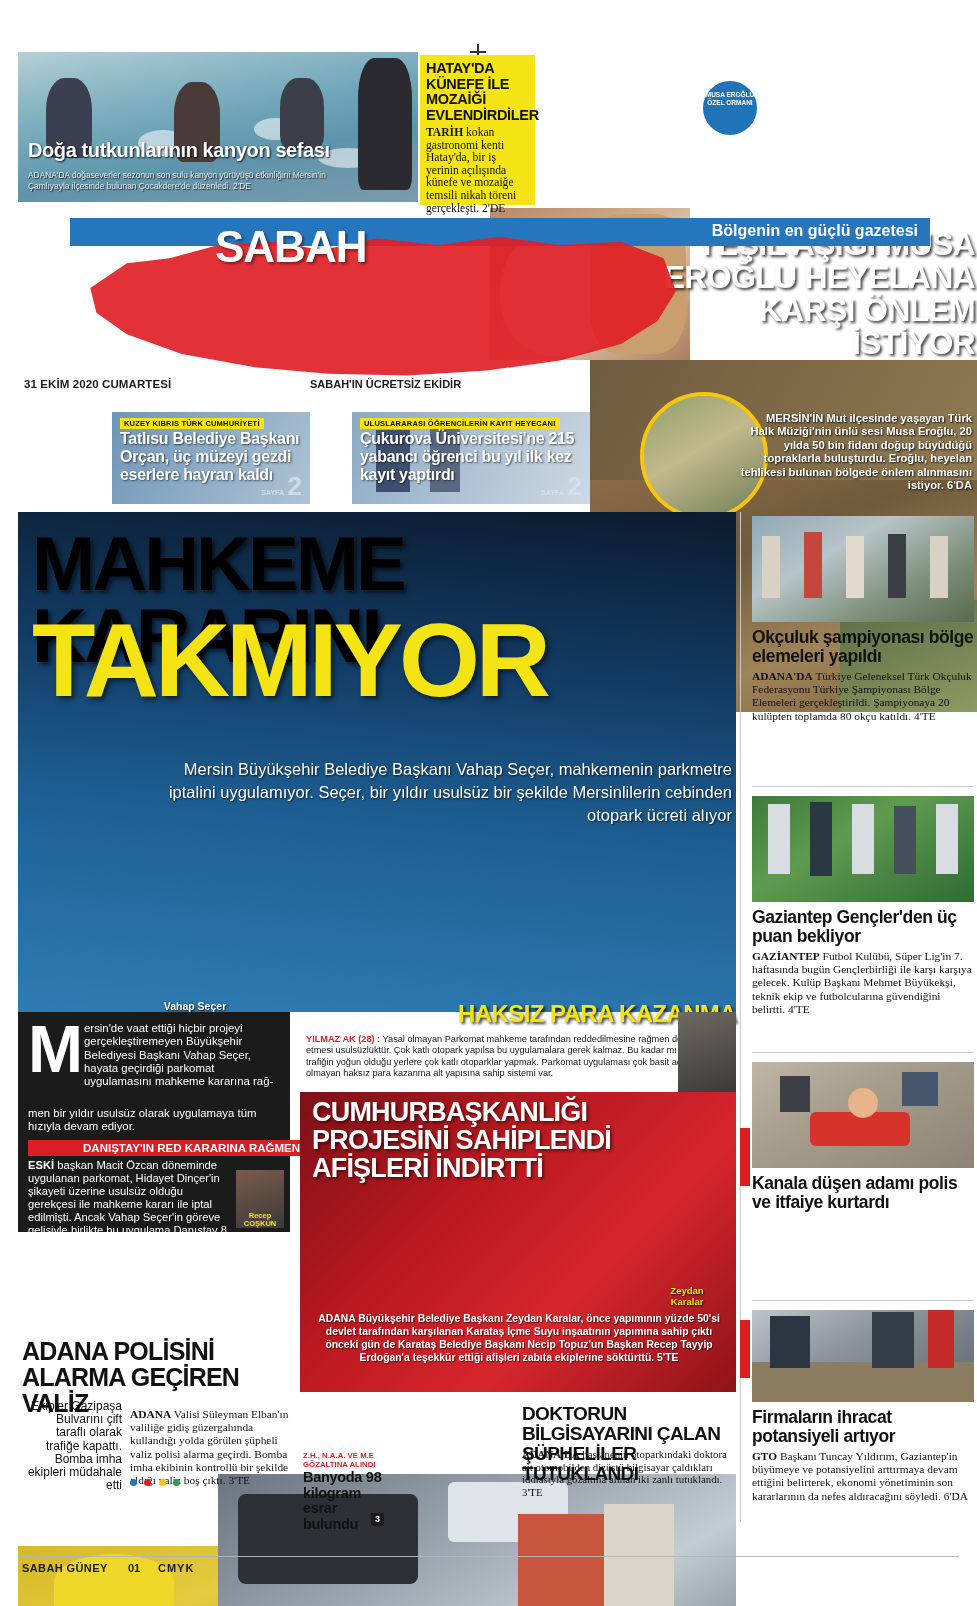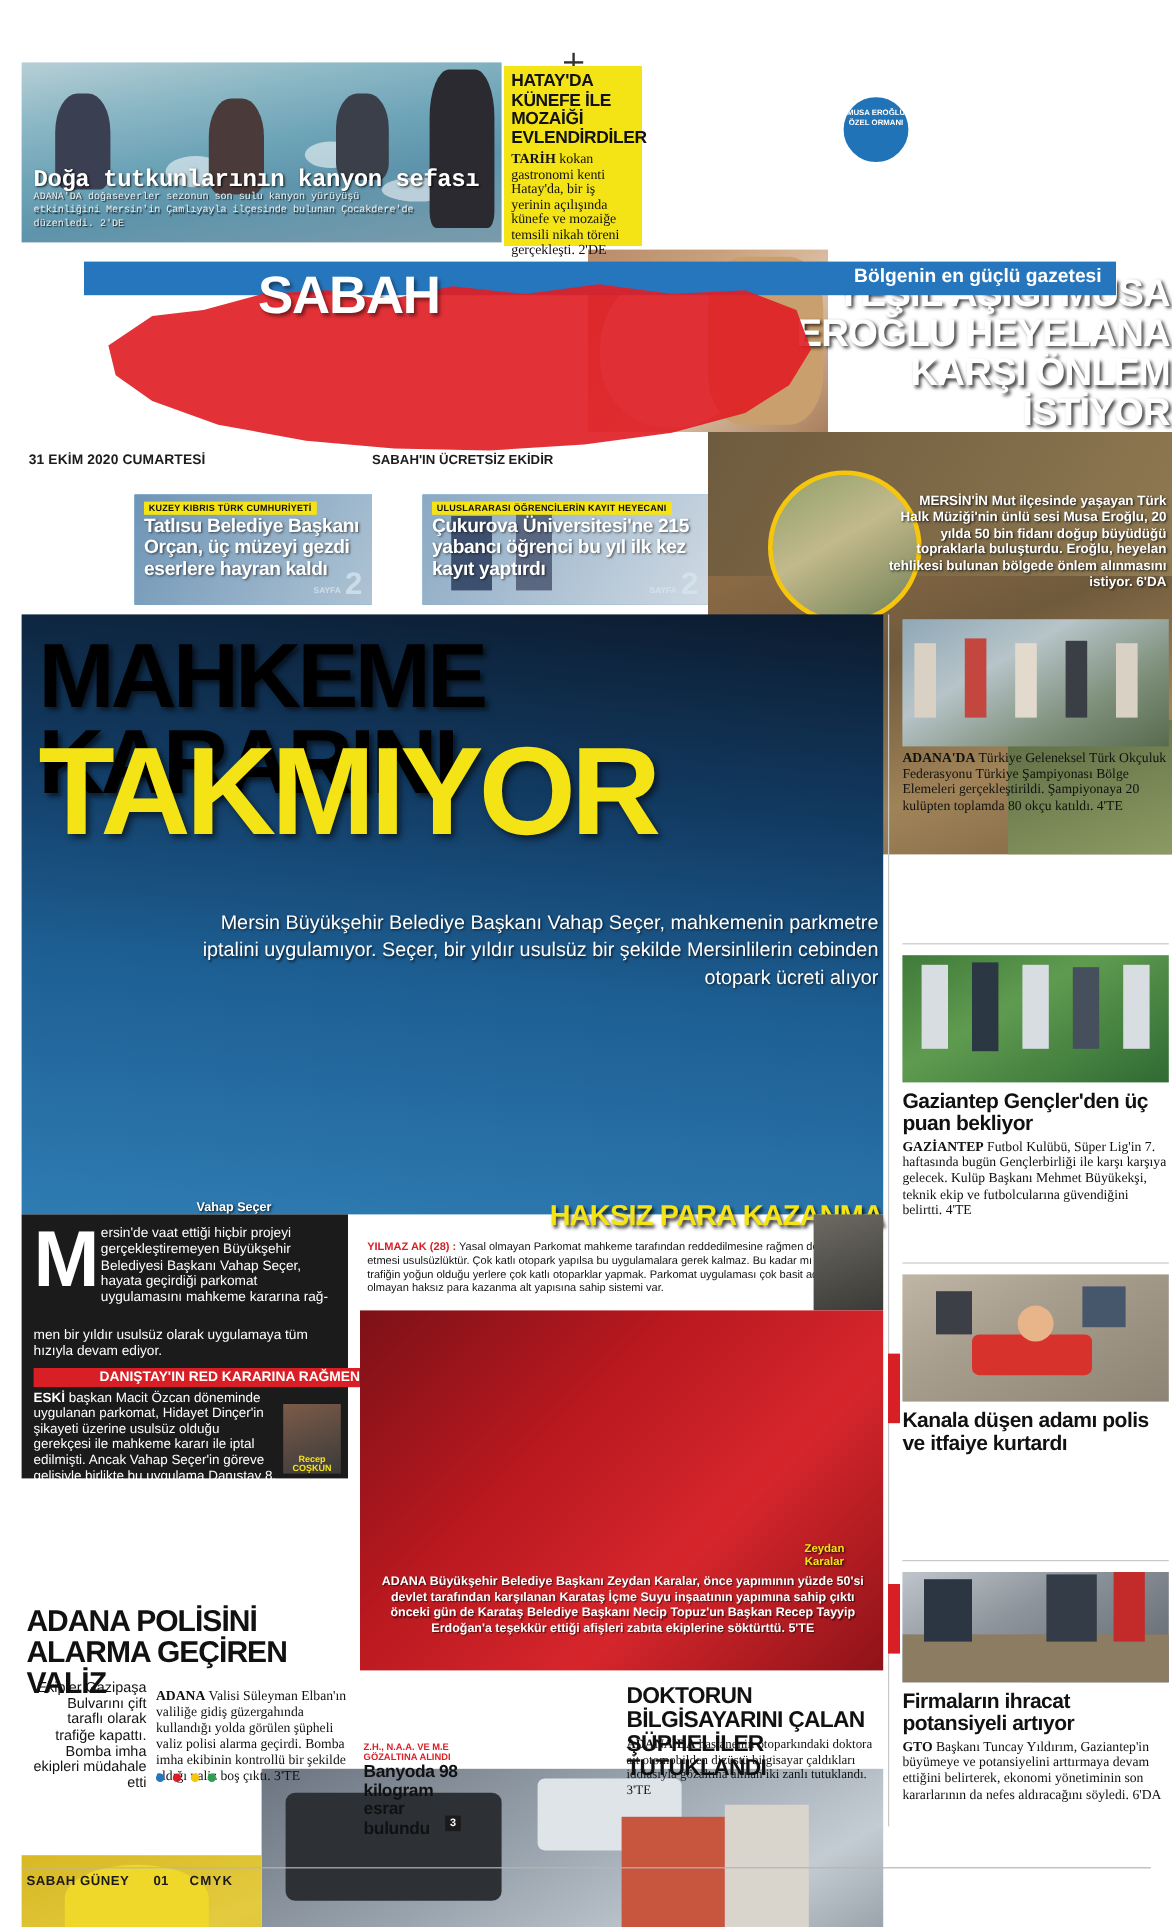--- a/index.html
+++ b/index.html
@@ -1,21 +1,21 @@
 <!DOCTYPE html>
 <html><head>
 <meta charset="utf-8">
 <style>
   html,body{margin:0;padding:0;background:#ffffff;}
   body{font-family:"Liberation Sans",sans-serif;}
   .page{position:relative;width:977px;height:1606px;background:#fff;overflow:hidden;}
 
   
   .abs{position:absolute;}
-  .photo{background:#8a9199;background-size:cover;background-position:center;overflow:hidden;position:relative;font-family:Liberation Mono, monospace;}
+  .photo{background:#8a9199;background-size:cover;background-position:center;overflow:hidden;position:relative;}
 
   
   .regmark{width:16px;height:16px;}
   .regmark:before,.regmark:after{content:"";position:absolute;background:#333;}
   .regmark:before{left:7px;top:0;width:2px;height:16px;}
   .regmark:after{top:7px;left:0;height:2px;width:16px;}
   #canyon-photo{left:18px;top:52px;width:400px;height:150px;
     background:linear-gradient(170deg,#b7cfd6 0%,#8fb9c6 22%,#6fa5b8 45%,#5e94ab 66%,#7a9bab 100%);}
   .water-fleck{position:absolute;border-radius:50%;background:rgba(255,255,255,.55);}
   #canyon-title{position:absolute;left:10px;bottom:40px;color:#fff;font-weight:bold;font-size:20px;
@@ -235,20 +235,21 @@
     <div id="bekir-photo"></div>
     <div id="bekir-name">Recep COŞKUN</div>
   </div>
 
   <div class="abs" id="yilmaz-box">
     <div id="yilmaz-txt"><b>YILMAZ AK (28) :</b><span> Yasal olmayan Parkomat mahkeme tarafından reddedilmesine rağmen devam etmesi usulsüzlüktür. Çok katlı otopark yapılsa bu uygulamalara gerek kalmaz. Bu kadar mı zor trafiğin yoğun olduğu yerlere çok katlı otoparklar yapmak. Parkomat uygulaması çok basit adil olmayan haksız para kazanma alt yapısına sahip sistemi var.</span></div>
     <div id="yilmaz-photo"></div>
   </div>
 
   <div class="abs" id="cumhur-box"></div>
+  <div class="abs" id="cumhur-hl">CUMHURBAŞKANLIĞI PROJESİNİ SAHİPLENDİ AFİŞLERİ İNDİRTTİ</div>
 
   <div class="abs" id="zeydan-tag">Zeydan Karalar</div>
   <div class="abs" id="cumhur-cap">ADANA Büyükşehir Belediye Başkanı Zeydan Karalar, önce yapımının yüzde 50'si devlet tarafından karşılanan Karataş İçme Suyu inşaatının yapımına sahip çıktı önceki gün de Karataş Belediye Başkanı Necip Topuz'un Başkan Recep Tayyip Erdoğan'a teşekkür ettiği afişleri zabıta ekiplerine söktürttü. 5'TE</div>
 
   <div class="abs" id="valiz-hl">ADANA POLİSİNİ ALARMA GEÇİREN VALİZ</div>
   <div class="abs" id="valiz-c1">Ekipler Gazipaşa Bulvarını çift taraflı olarak trafiğe kapattı. Bomba imha ekipleri müdahale etti</div>
   <div class="abs" id="valiz-c2"><b>ADANA</b><span> Valisi Süleyman Elban'ın valiliğe gidiş güzergahında kullandığı yolda görülen şüpheli valiz polisi alarma geçirdi. Bomba imha ekibinin kontrollü bir şekilde aldığı valiz boş çıktı. 3'TE</span></div>
   <div class="abs" id="dots">
     <span class="dot" style="background:#2676bd"></span>
     <span class="dot" style="background:#d91f26"></span>
@@ -266,20 +267,21 @@
   <div class="abs" id="side-rule"></div>
 
   <div class="side-item" style="top:516px;">
     <div class="side-photo photo" style="background:linear-gradient(150deg,#8fa8b6 0%,#b7c4c9 35%,#7e8f7a 70%,#586b4f 100%);">
       <div style="position:absolute;left:10px;top:20px;width:18px;height:62px;background:#d9d2c4;"></div>
       <div style="position:absolute;left:52px;top:16px;width:18px;height:66px;background:#c4473f;"></div>
       <div style="position:absolute;left:94px;top:20px;width:18px;height:62px;background:#e2dbcd;"></div>
       <div style="position:absolute;left:136px;top:18px;width:18px;height:64px;background:#3a3f45;"></div>
       <div style="position:absolute;left:178px;top:20px;width:18px;height:62px;background:#d9d2c4;"></div>
     </div>
+    <div class="side-hl">Okçuluk şampiyonası bölge elemeleri yapıldı</div>
     <div class="side-body"><b>ADANA'DA</b><span> Türkiye Geleneksel Türk Okçuluk Federasyonu Türkiye Şampiyonası Bölge Elemeleri gerçekleştirildi. Şampiyonaya 20 kulüpten toplamda 80 okçu katıldı. 4'TE</span></div>
   </div>
   <div class="side-sep" style="top:786px;"></div>
 
   <div class="side-item" style="top:796px;">
     <div class="side-photo photo" style="background:linear-gradient(150deg,#3f7a3a 0%,#5f9b4f 40%,#2f6b33 100%);">
       <div style="position:absolute;left:16px;top:8px;width:22px;height:70px;background:#d8dde2;"></div>
       <div style="position:absolute;left:58px;top:6px;width:22px;height:74px;background:#2b3742;"></div>
       <div style="position:absolute;left:100px;top:8px;width:22px;height:70px;background:#d8dde2;"></div>
       <div style="position:absolute;left:142px;top:10px;width:22px;height:68px;background:#46505c;"></div>

